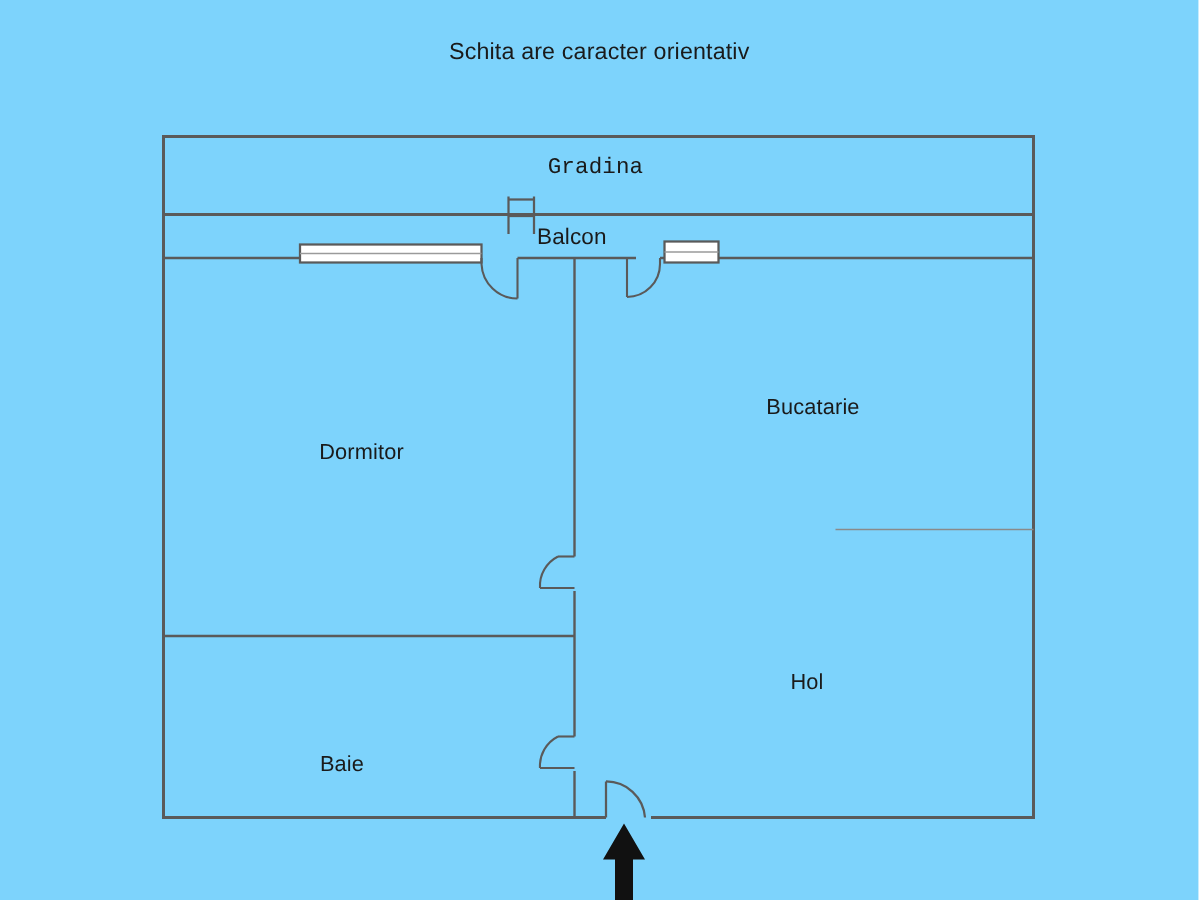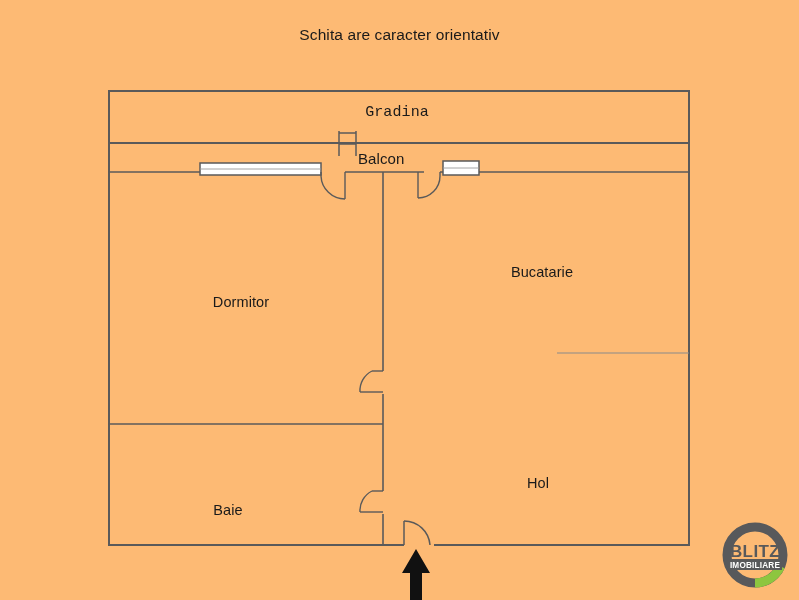--- a/index.html
+++ b/index.html
@@ -9,21 +9,21 @@
     background: #ffffff;
   }
   body {
     font-family: "Liberation Sans", sans-serif;
     -webkit-font-smoothing: antialiased;
   }
   #plan-root {
     position: relative;
     width: 799px;
     height: 600px;
-    background: #fdba74;
+    background: #7dd3fc;
     overflow: hidden;
   }
   #plan-title {
     position: absolute;
     left: 0;
     top: 26px;
     width: 799px;
     text-align: center;
     font-size: 15.5px;
     color: #1a1a1a;
@@ -152,31 +152,18 @@
   </svg>
 
   <div class="room-label lbl-gradina" style="left:397px; top:112px;font-family:Liberation Mono, monospace;">Gradina</div>
 
   <div class="room-label lbl-balcon" style="left:358px; top:158px;">Balcon</div>
 
   <div class="room-label lbl-dormitor" style="left:241px; top:302px;">Dormitor</div>
 
   <div class="room-label lbl-bucatarie" style="left:542px; top:272px;">Bucatarie</div>
 
-  <div class="room-label lbl-hol" style="left:538px; top:455px;margin-top:28px;">Hol</div>
+  <div class="room-label lbl-hol" style="left:538px; top:455px;">Hol</div>
 
   <div class="room-label lbl-baie" style="left:228px; top:490px;margin-top:20px;">Baie</div>
 
-  <div id="logo">
-    <svg viewBox="0 0 74 74">
-
-      <circle cx="37" cy="37" r="28" fill="none" stroke="#58595b" stroke-width="9"></circle>
-
-      <path d="M 37 65 A 28 28 0 0 0 62.5 48.5" fill="none" stroke="#8dc63f" stroke-width="9" stroke-linecap="butt"></path>
-
-      <text x="37" y="38.5" text-anchor="middle" font-family="'Liberation Sans', sans-serif" font-size="17" font-weight="bold" fill="#58595b" letter-spacing="0.4">BLITZ</text>
-
-      <rect x="10" y="41" width="54" height="11" fill="#58595b"></rect>
-      <text x="37" y="49.6" text-anchor="middle" font-family="'Liberation Sans', sans-serif" font-size="8.2" font-weight="bold" fill="#ffffff" letter-spacing="0.2">IMOBILIARE</text>
-    </svg>
-  </div>
 
 </div>
 
 </body></html>

